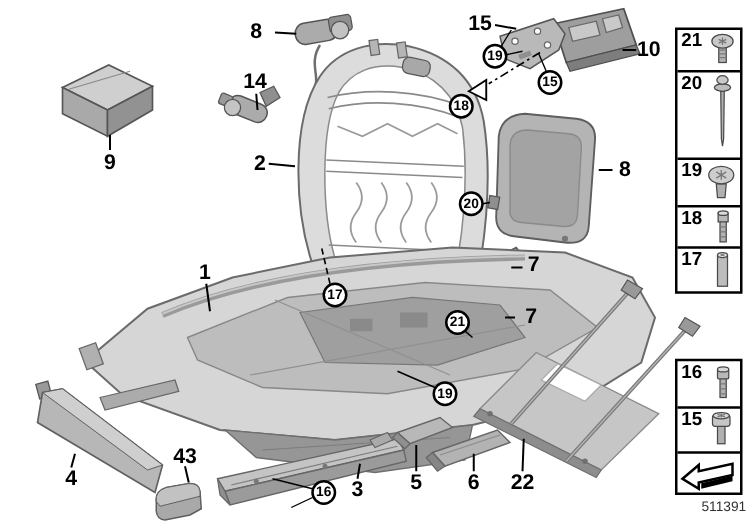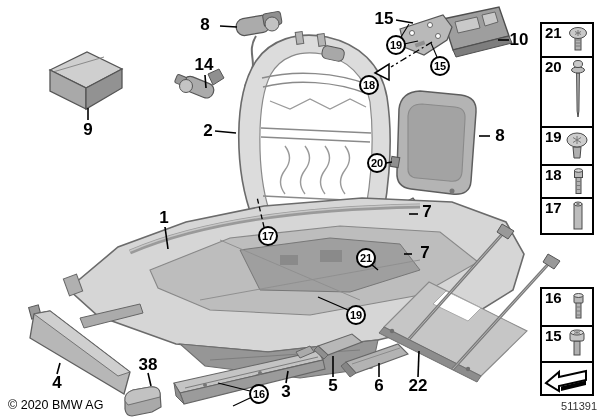--- a/index.html
+++ b/index.html
@@ -218,21 +218,21 @@
   <div class="plain-label" style="left:379px;top:386px">6</div>
   <div class="plain-label" style="left:427px;top:212px">7</div>
   <div class="plain-label" style="left:500px;top:136px">8</div>
   <div class="plain-label" style="left:88px;top:130px">9</div>
   <div class="plain-label" style="left:519px;top:40px">10</div>
   <div class="plain-label" style="left:384px;top:19px">15</div>
   <div class="plain-label" style="left:425px;top:253px">7</div>
   <div class="plain-label" style="left:205px;top:25px">8</div>
   <div class="plain-label" style="left:204px;top:65px">14</div>
   <div class="plain-label" style="left:418px;top:386px">22</div>
-  <div class="plain-label" style="left:148px;top:365px">38</div>
+  <div class="plain-label" style="left:148px;top:365px">43</div>
 
   <div class="circled-label" style="left:440px;top:66px">15</div>
   <div class="circled-label" style="left:259px;top:394px">16</div>
   <div class="circled-label" style="left:268px;top:236px">17</div>
   <div class="circled-label" style="left:369px;top:85px">18</div>
   <div class="circled-label" style="left:396px;top:45px">19</div>
   <div class="circled-label" style="left:356px;top:315px">19</div>
   <div class="circled-label" style="left:377px;top:163px">20</div>
   <div class="circled-label" style="left:366px;top:258px">21</div>
 
@@ -301,16 +301,15 @@
       </svg>
     </div>
     <div class="legend-row arrow-row" style="height:33px">
       <svg class="legend-icon" width="46" height="28" viewBox="0 0 46 28">
         <path d="M3,18 L16,7 L16,12 L43,6 L43,15 L16,21 L16,26 Z" fill="#fff" stroke="#000" stroke-width="2" stroke-linejoin="miter"></path>
         <polygon points="18,21.5 43,15.5 43,20 18,26" fill="#000"></polygon>
       </svg>
     </div>
   </div>
 
-  <div class="footer-copyright">© 2020 BMW AG</div>
   <div class="doc-number">511391</div>
 
 </div>
 
 </body></html>

